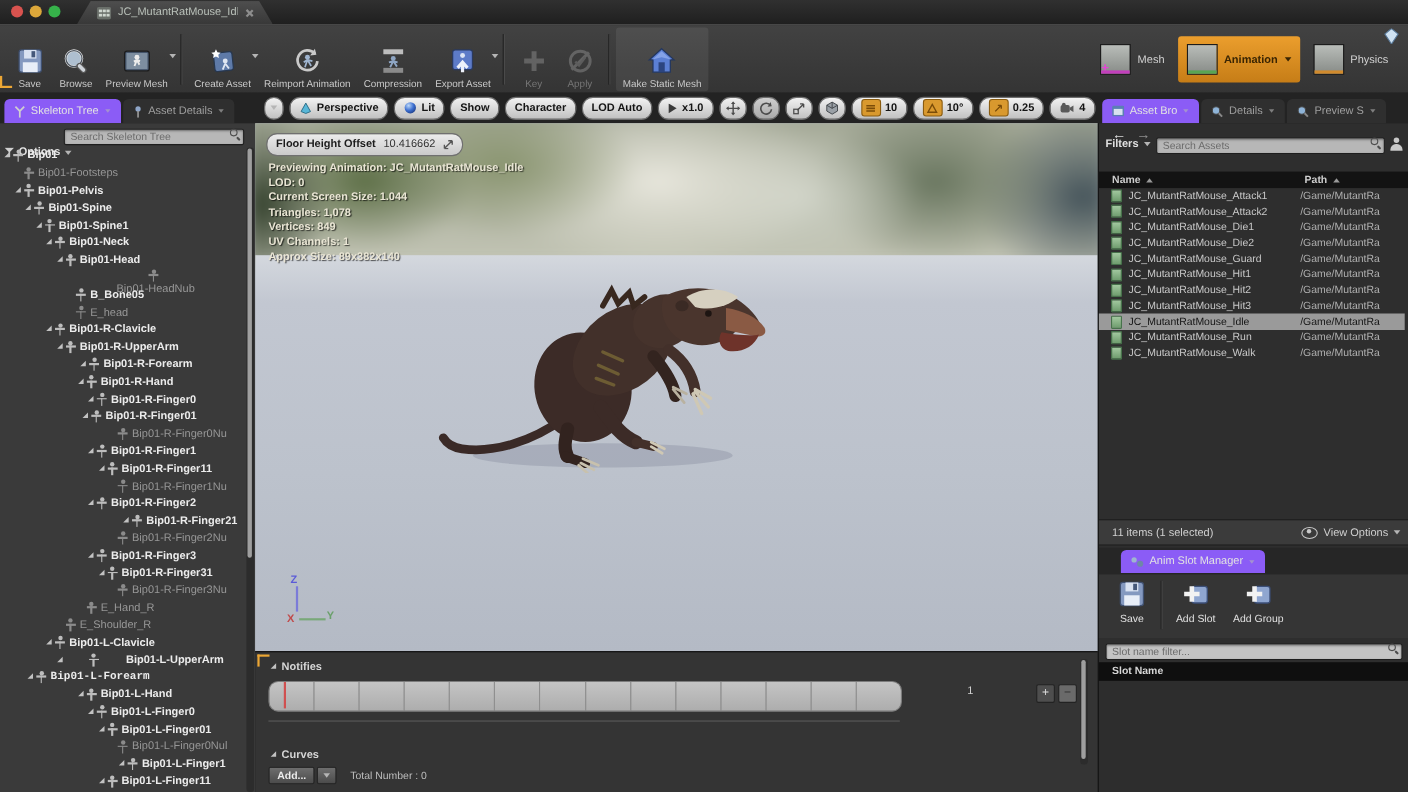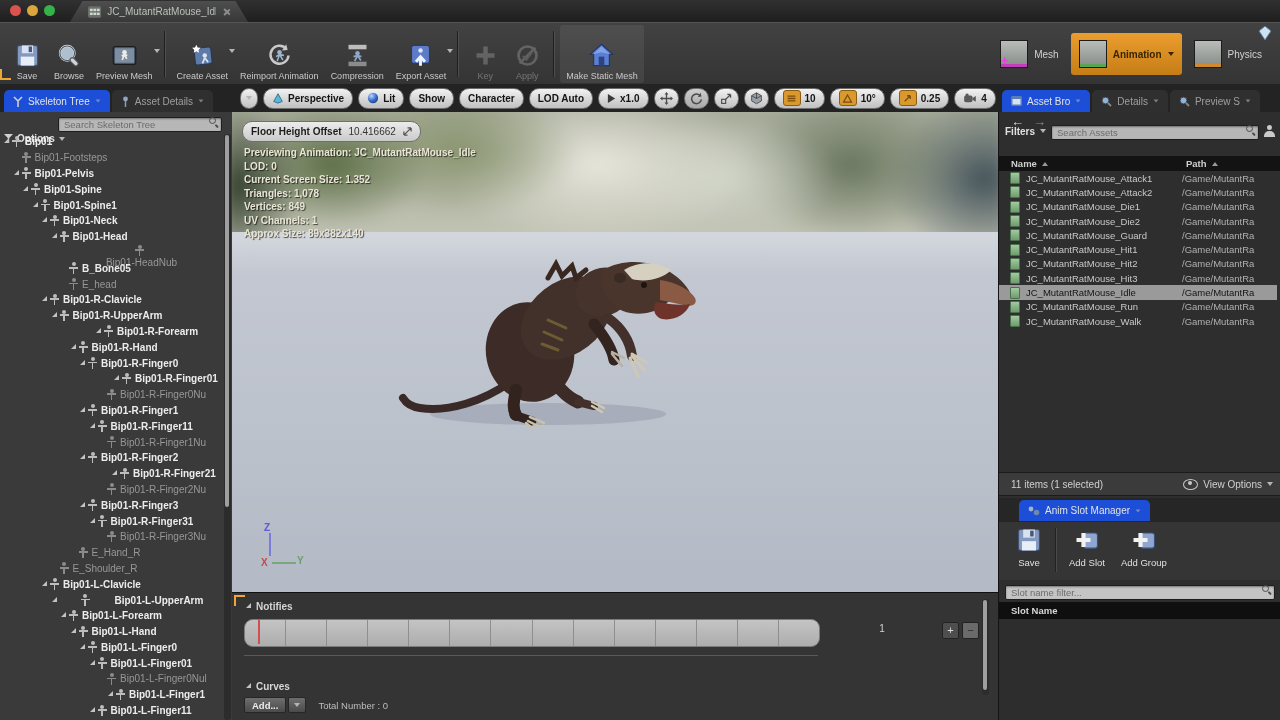--- a/index.html
+++ b/index.html
@@ -34,21 +34,21 @@
   .thumb{width:26px;height:26px;border:1px solid #1c1c1c;position:relative;flex:none;
          background:linear-gradient(#b9bdb9,#878b87)}
   .thumb::after{content:'';position:absolute;left:0;right:0;bottom:0;height:3px;background:var(--bar,#888)}
   .thumb[data-name="skeleton-thumbnail"]{background:linear-gradient(#5e98a3,#2f606c)}
   .thumb[data-name="mesh-thumbnail"]::before{content:'+';position:absolute;left:0px;bottom:-1px;color:#e543d8;font-weight:bold;font-size:12px}
   #corner-gem{right:8px;top:3px}
   
   #substrip{left:0;top:84px;width:1280px;height:28px;background:#232323;border-bottom:1px solid #151515}
   .ptab{height:22px;margin-top:6px;display:inline-flex;align-items:center;gap:5px;padding:0 9px;border-radius:5px 5px 0 0;
         background:#2f2f2f;color:#9f9f9f;font-size:10px;white-space:nowrap}
-  .ptab.on{background:#1d4ed8;color:#e2e2e2}
+  .ptab.on{background:#8b5cf6;color:#e2e2e2}
   .ptab .caret{transform:scale(.8);opacity:.6}
   
   #left-panel{left:0;top:112px;width:232px;height:608px;background:#3a3a3a;border-right:1px solid #191919}
   #opts-row{left:4px;top:18px;height:17px;display:flex;align-items:center;gap:4px}
   .funnel{width:9px;height:9px;background:#d0d0d0;clip-path:polygon(0 0,100% 0,58% 45%,58% 100%,42% 100%,42% 45%)}
   .srch{background:#b7b7b7;border:1px solid #1e1e1e;border-radius:2px;font-size:9.5px;color:#3c3c3c;
         font-family:"Liberation Sans",sans-serif;padding:1px 16px 1px 5px;box-shadow:inset 0 1px 2px rgba(0,0,0,.4)}
   .srch::placeholder{color:#6c6c6c;opacity:1}
   .mag{width:9px;height:9px;position:relative;flex:none}
   .mag::before{content:'';position:absolute;left:0;top:0;width:5px;height:5px;border:1.6px solid #4c4c4c;border-radius:50%}
@@ -530,42 +530,42 @@
           </span>
           <span class="tlabel" data-name="bone-name-label">Bip01-R-Clavicle</span>
         </div>
         <div class="trow" data-name="skeleton-tree-row" style="padding-left: 51.5px;">
           <span class="arr" data-name="expand-arrow-icon"></span>
           <span class="bone" data-name="bone-icon">
             <i></i>
           </span>
           <span class="tlabel" data-name="bone-name-label">Bip01-R-UpperArm</span>
         </div>
-        <div class="trow" data-name="skeleton-tree-row" style="padding-left: 96px;">
+        <div class="trow" data-name="skeleton-tree-row" style="padding-left: 73px;">
           <span class="arr" data-name="expand-arrow-icon"></span>
           <span class="bone" data-name="bone-icon">
             <i></i>
           </span>
           <span class="tlabel" data-name="bone-name-label">Bip01-R-Forearm</span>
         </div>
         <div class="trow" data-name="skeleton-tree-row" style="padding-left: 70.5px;">
           <span class="arr" data-name="expand-arrow-icon"></span>
           <span class="bone" data-name="bone-icon">
             <i></i>
           </span>
           <span class="tlabel" data-name="bone-name-label">Bip01-R-Hand</span>
         </div>
         <div class="trow" data-name="skeleton-tree-row" style="padding-left: 80px;">
           <span class="arr" data-name="expand-arrow-icon"></span>
           <span class="bone" data-name="bone-icon">
             <i></i>
           </span>
           <span class="tlabel" data-name="bone-name-label">Bip01-R-Finger0</span>
         </div>
-        <div class="trow" data-name="skeleton-tree-row" style="padding-left: 114px;">
+        <div class="trow" data-name="skeleton-tree-row" style="padding-left: 75px;">
           <span class="arr" data-name="expand-arrow-icon"></span>
           <span class="bone" data-name="bone-icon">
             <i></i>
           </span>
           <span class="tlabel" data-name="bone-name-label">Bip01-R-Finger01</span>
         </div>
         <div class="trow" data-name="skeleton-tree-row" style="padding-left: 99px;">
           <span class="noarr" data-name="tree-indent-spacer"></span>
           <span class="bone dim" data-name="bone-icon">
             <i></i>
@@ -656,21 +656,21 @@
           </span>
           <span class="tlabel" data-name="bone-name-label">Bip01-L-Clavicle</span>
         </div>
         <div class="trow" data-name="skeleton-tree-row" style="padding-left: 51.5px; gap: 21px;">
           <span class="arr" data-name="expand-arrow-icon"></span>
           <span class="bone" data-name="bone-icon">
             <i></i>
           </span>
           <span class="tlabel" data-name="bone-name-label">Bip01-L-UpperArm</span>
         </div>
-        <div class="trow" data-name="skeleton-tree-row" style="padding-left: 61px;">
+        <div class="trow" data-name="skeleton-tree-row" style="padding-left: 25px; font-family: Liberation Mono, monospace;">
           <span class="arr" data-name="expand-arrow-icon"></span>
           <span class="bone" data-name="bone-icon">
             <i></i>
           </span>
           <span class="tlabel" data-name="bone-name-label">Bip01-L-Forearm</span>
         </div>
         <div class="trow" data-name="skeleton-tree-row" style="padding-left: 70.5px;">
           <span class="arr" data-name="expand-arrow-icon"></span>
           <span class="bone" data-name="bone-icon">
             <i></i>
@@ -752,21 +752,21 @@
       <span class="lbl" data-name="floor-height-offset-label">Floor Height Offset</span>
       <span class="val" data-name="floor-height-offset-value">10.416662</span>
       <svg width="9" height="9" viewBox="0 0 10 10" data-name="drag-handle-icon">
           <path d="M1 9 L9 1 M9 1 h-4 M9 1 v4 M1 9 h4 M1 9 v-4" stroke="#555" stroke-width="1.4" fill="none"></path>
         </svg>
     </div>
 
     <div class="abs" id="vp-stats" data-name="viewport-stats">
         <div data-name="viewport-stat-line">Previewing Animation: JC_MutantRatMouse_Idle</div>
         <div data-name="viewport-stat-line">LOD: 0</div>
-        <div data-name="viewport-stat-line">Current Screen Size: 1.352</div>
+        <div data-name="viewport-stat-line">Current Screen Size: 1.044</div>
         <div data-name="viewport-stat-line">Triangles: 1,078</div>
         <div data-name="viewport-stat-line">Vertices: 849</div>
         <div data-name="viewport-stat-line">UV Channels: 1</div>
         <div data-name="viewport-stat-line">Approx Size: 89x382x140</div>
       </div>
 
     <div class="abs" id="axis" data-name="axis-gizmo">
       <span class="zl" data-name="axis-z-label">Z</span>
       <span class="zline" data-name="axis-z-line"></span>
       <span class="xl" data-name="axis-x-label">X</span>

